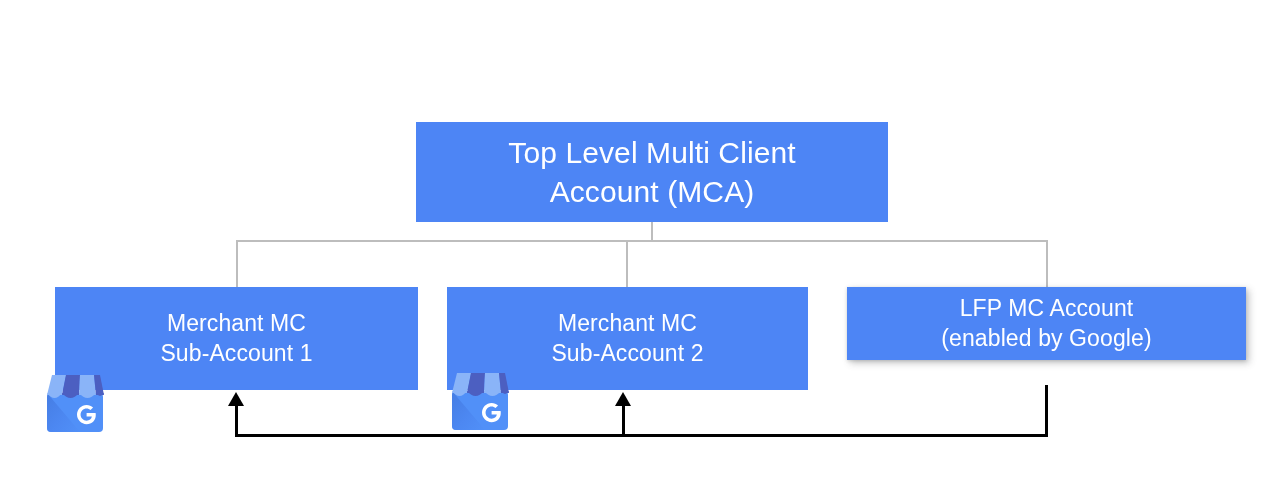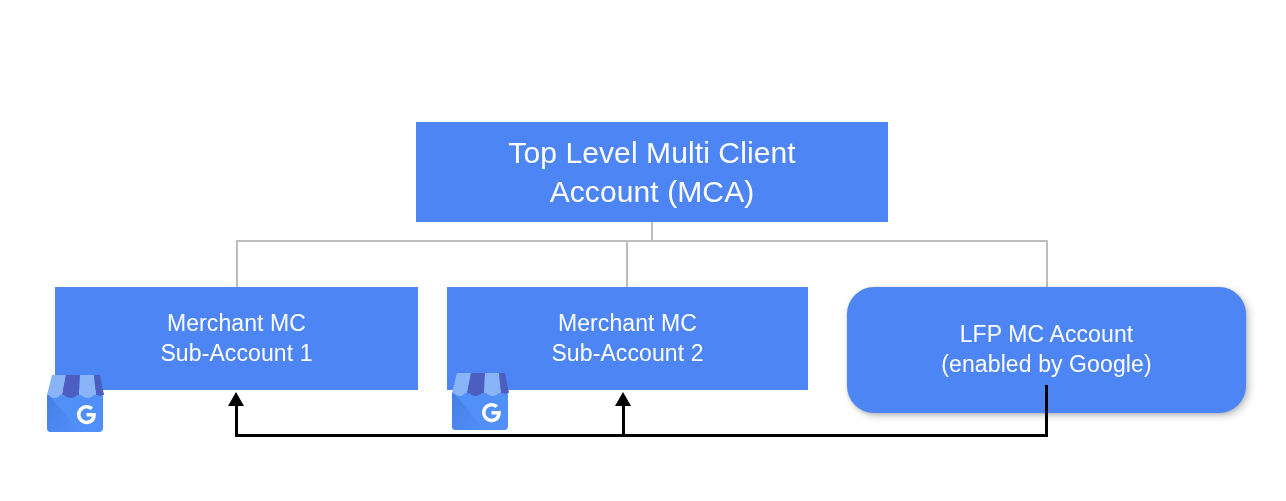--- a/index.html
+++ b/index.html
@@ -60,25 +60,24 @@
     top: 287px;
     width: 361px;
     height: 103px;
     font-size: 23px;
   }
 
   #node-lfp {
     left: 847px;
     top: 287px;
     width: 399px;
-    height: 126px;
+    height: 73px;
     font-size: 23px;
     box-shadow: 3px 3px 7px rgba(60, 64, 67, 0.30),
                 0 1px 3px rgba(60, 64, 67, 0.18);
-    border-radius: 27px;
   }
 
   
   .conn {
     position: absolute;
     background: #bdbdbd;
   }
   .conn-v { width: 2px; }
   .conn-h { height: 2px; }
 

